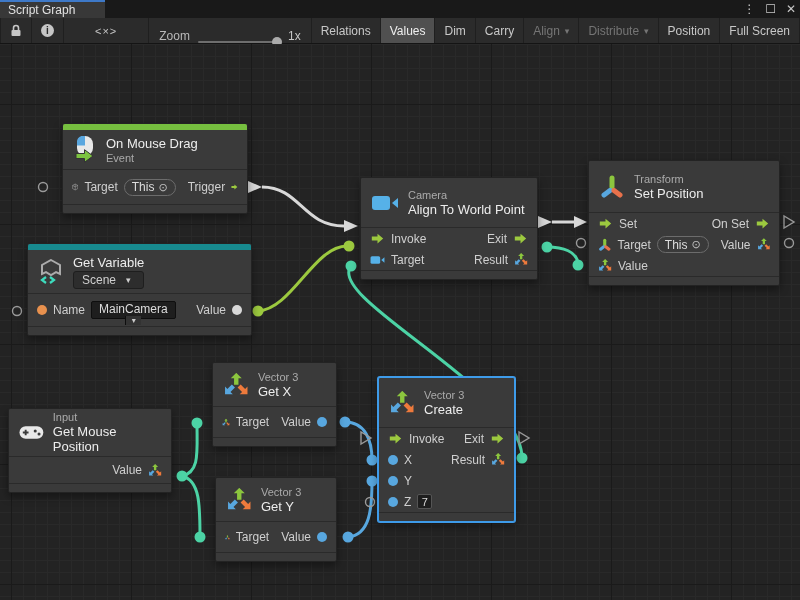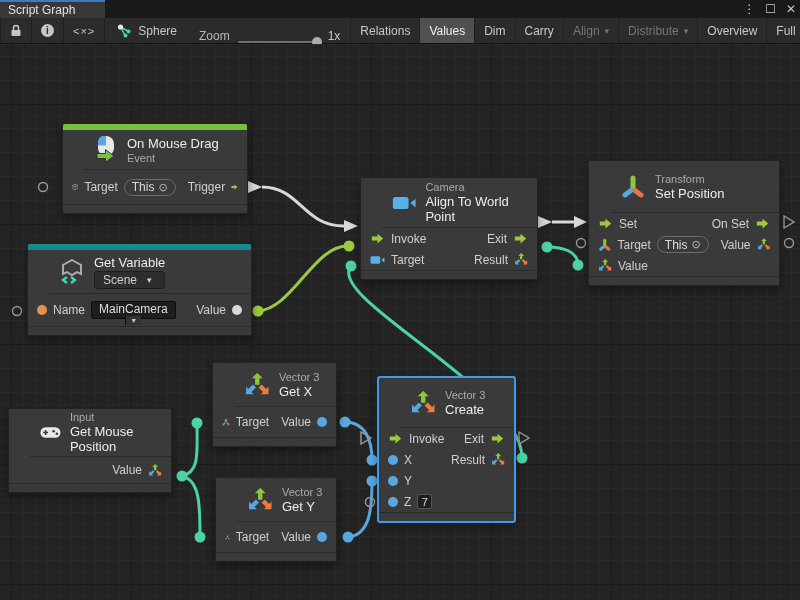--- a/index.html
+++ b/index.html
@@ -48,21 +48,21 @@
     background-position:11px 0, 0 60px, 11px 0, 0 0; }
   svg.wires { position:absolute; inset:0; width:800px; height:556px; pointer-events:none; }
   svg.wires * { pointer-events:auto; }
 
   
   .node { position:absolute; background:#3A3A3A; border:1px solid #232323; border-radius:2px;
     box-shadow:0 4px 8px rgba(0,0,0,.4); color:#CFCFCF; font-size:12px; }
   .node.selected { border-color:#3E9BE9; box-shadow:0 0 0 1px #3E9BE9, 0 4px 8px rgba(0,0,0,.4); }
   .strip { height:6px; border-radius:2px 2px 0 0; }
   .nhead { display:flex; align-items:center; gap:9px; padding:0 10px;
-    border-bottom:1px solid #2A2A2A;margin-left:21px; }
+    border-bottom:1px solid #2A2A2A; }
   .ht { display:flex; flex-direction:column; justify-content:center; gap:1px; }
   .cat { font-size:11px; color:#ABABAB; }
   .title { font-size:13px; color:#EDEDED; }
   .prow { display:flex; align-items:center; gap:6px; padding:0 9px; height:21px; }
   .prow .spacer { flex:1; }
   .dot { width:10px; height:10px; border-radius:50%; display:inline-block; flex:none; }
   .nfoot { height:9px; border-top:1px solid #2A2A2A; }
   .chip { display:inline-flex; align-items:center; gap:4px; border:1px solid #6C6C6C;
     border-radius:9px; padding:0 7px; height:17px; background:#3A3A3A; color:#DDD; font-size:12px; }
   .chip .tgt { font-size:11px; color:#C0C0C0; }
@@ -111,50 +111,40 @@
         <rect x="1.5" y="6" width="9" height="6" rx="1" fill="#C6C6C6"></rect>
         <path d="M3.5 6 V4 a2.5 2.5 0 0 1 5 0 V6" fill="none" stroke="#C6C6C6" stroke-width="1.6"></path>
       </svg>
     </div>
     <div class="tbtn icon-btn">
       <span class="info-circ">i</span>
     </div>
     <div class="tbtn" style="width:120px">
       <span class="code-glyph">&lt;×&gt;</span>
     </div>
-    <div class="graphsel">
-      <svg width="15" height="14" viewBox="0 0 15 14">
-        <line x1="4" y1="3.5" x2="11" y2="7" stroke="#4CD3A5" stroke-width="1.6"></line>
-        <line x1="4" y1="3.5" x2="8" y2="11.5" stroke="#4CD3A5" stroke-width="1.6"></line>
-        <circle cx="3.5" cy="3" r="2.6" fill="#E8E8E8"></circle>
-        <circle cx="11.5" cy="7.5" r="2" fill="#4CD3A5"></circle>
-        <circle cx="8.5" cy="11.5" r="2" fill="#4CD3A5"></circle>
-      </svg>
-      <span>Sphere</span>
-    </div>
     <div class="zoomgrp">
       <span style="color:#B9B9B9">Zoom</span>
       <div class="slider">
         <div class="handle"></div>
       </div>
       <span>1x</span>
     </div>
     <div class="tbtn">Relations</div>
     <div class="tbtn active">Values</div>
     <div class="tbtn">Dim</div>
     <div class="tbtn">Carry</div>
     <div class="tbtn disabled">
       <span>Align</span>
       <span class="dd">▾</span>
     </div>
     <div class="tbtn disabled">
       <span>Distribute</span>
       <span class="dd">▾</span>
     </div>
-    <div class="tbtn">Overview</div>
+    <div class="tbtn">Position</div>
     <div class="tbtn">Full Screen</div>
     <div class="tb-spacer"></div>
   </div>
 
   <div class="canvas">
 
     <svg class="wires">
 
       <polygon points="248,137 248,149 262,143" fill="#D8D8D8"></polygon>
       <path d="M262,143 C300,143 303,182 344,182" stroke="#D8D8D8" stroke-width="3" fill="none"></path>

